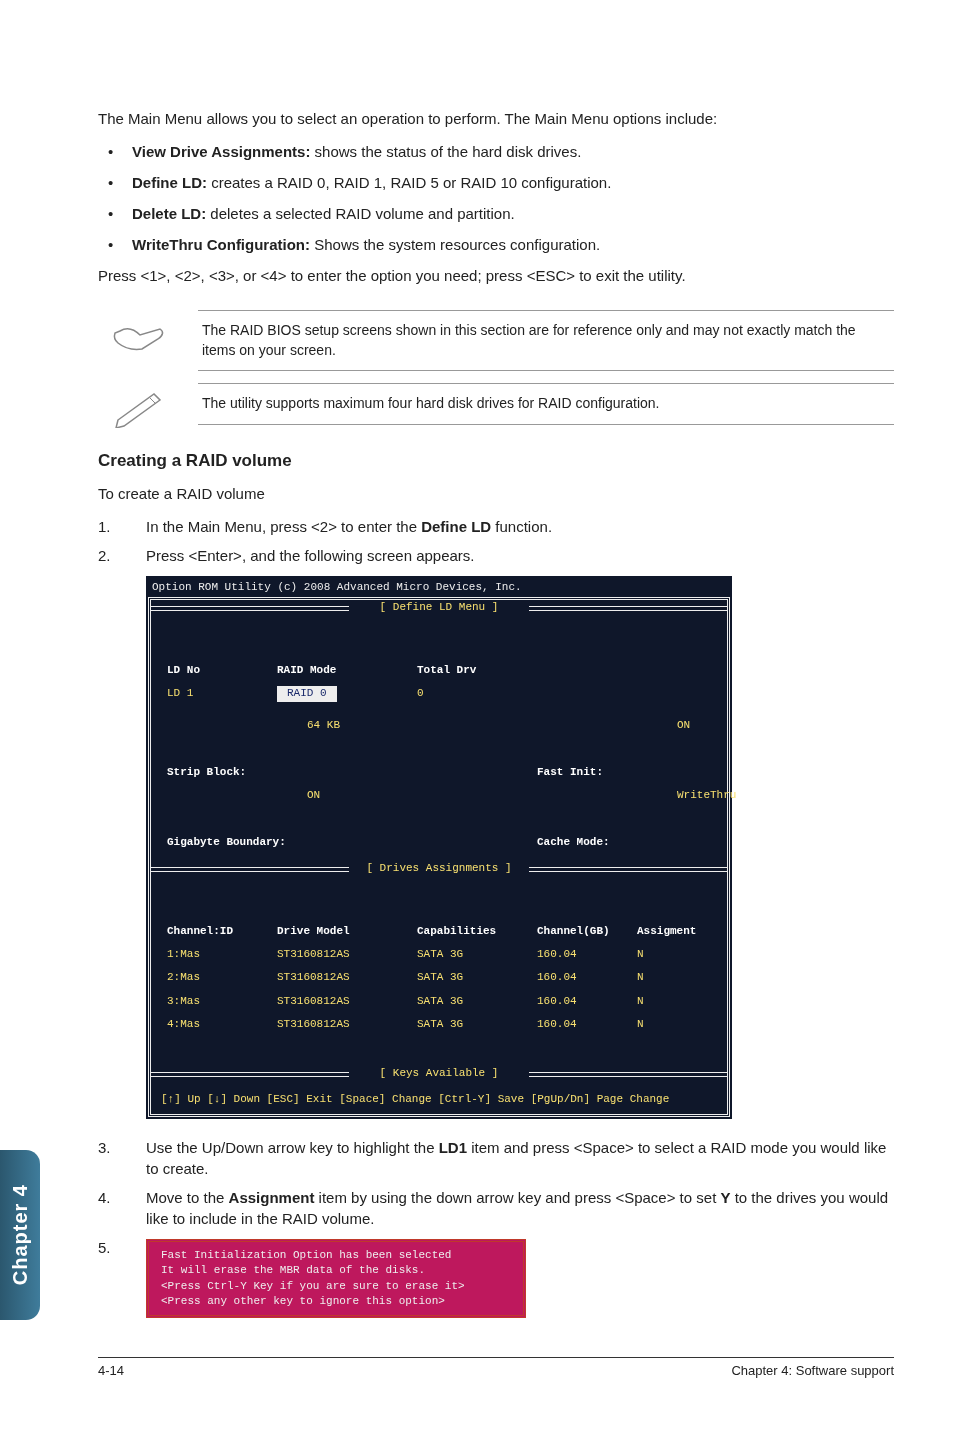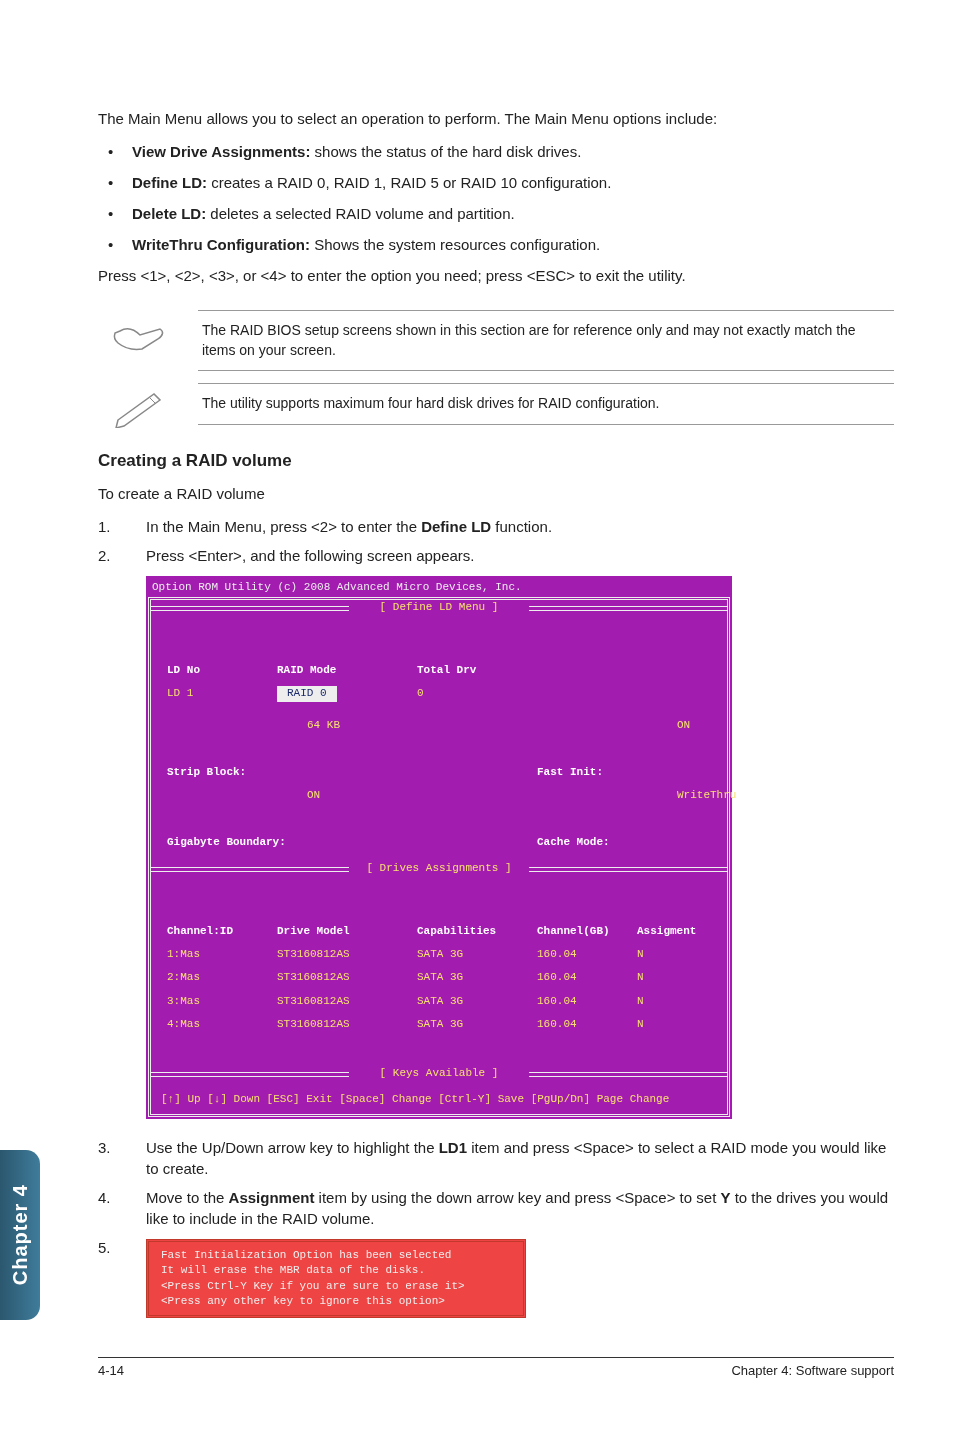--- a/index.html
+++ b/index.html
@@ -43,21 +43,21 @@
   ol.steps { list-style: none; counter-reset: step; padding: 0; margin: 0; }
   ol.steps > li { position: relative; padding-left: 48px; margin-bottom: 8px; }
   ol.steps > li .num { position: absolute; left: 0; top: 0; }
 
   .bios {
     width: 586px;
     margin: 10px 0 18px 48px;
     font-family: "Courier New", monospace;
     font-size: 11px;
     color: #eee;
-    background: #a21caf;
+    background: #0f172a;
     padding: 2px;
   }
   .bios-title { color: #eee; padding: 2px 4px; }
   .bios-body {
     border: 3px double #eee;
     padding: 0;
     position: relative;
   }
   .bios-divider-label {
     text-align: center;
@@ -89,21 +89,21 @@
   .bios-row .col.w4 { flex: 0 0 100px; }
   .hdr { color: #fff; font-weight: bold; margin-top: 47px; }
   .yel { color: #f8e070; }
   .highlight-box { background: #eee; color: #1a2a6b; padding: 0 10px; display: inline-block; }
   .bios-footer { padding: 6px 10px; color: #f8e070; text-align: left; }
 
   .red-box {
     width: 380px;
     margin: 10px 0 0 48px;
     border: 3px double #c0392b;
-    background: #ef4444;
+    background: #be185d;
     padding: 6px 12px;
     font-family: "Courier New", monospace;
     font-size: 11px;
     color: #eee;
   }
   .side-tab {
     position: absolute;
     left: 0;
     bottom: 118px;
     width: 40px;

